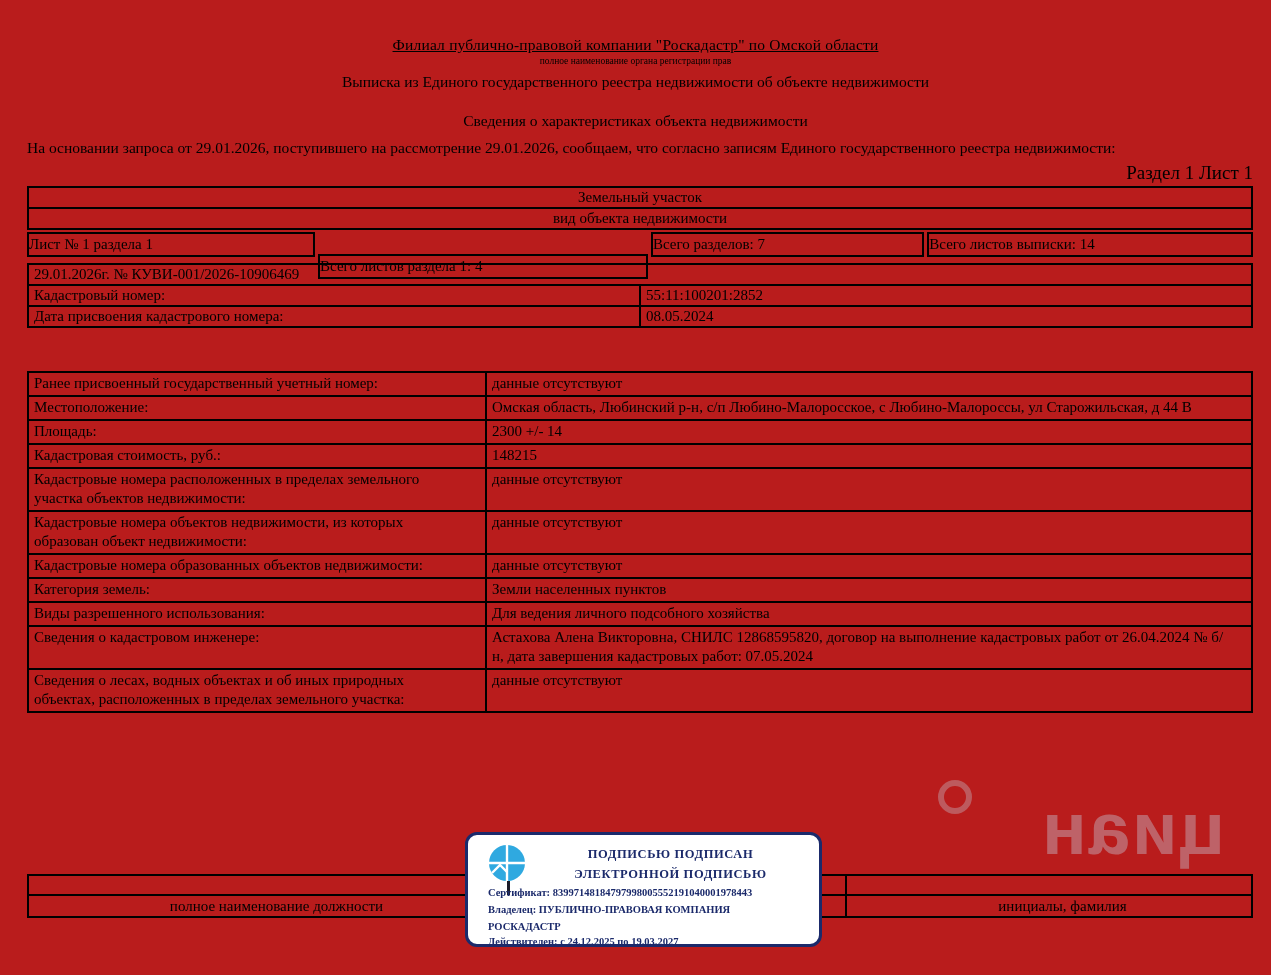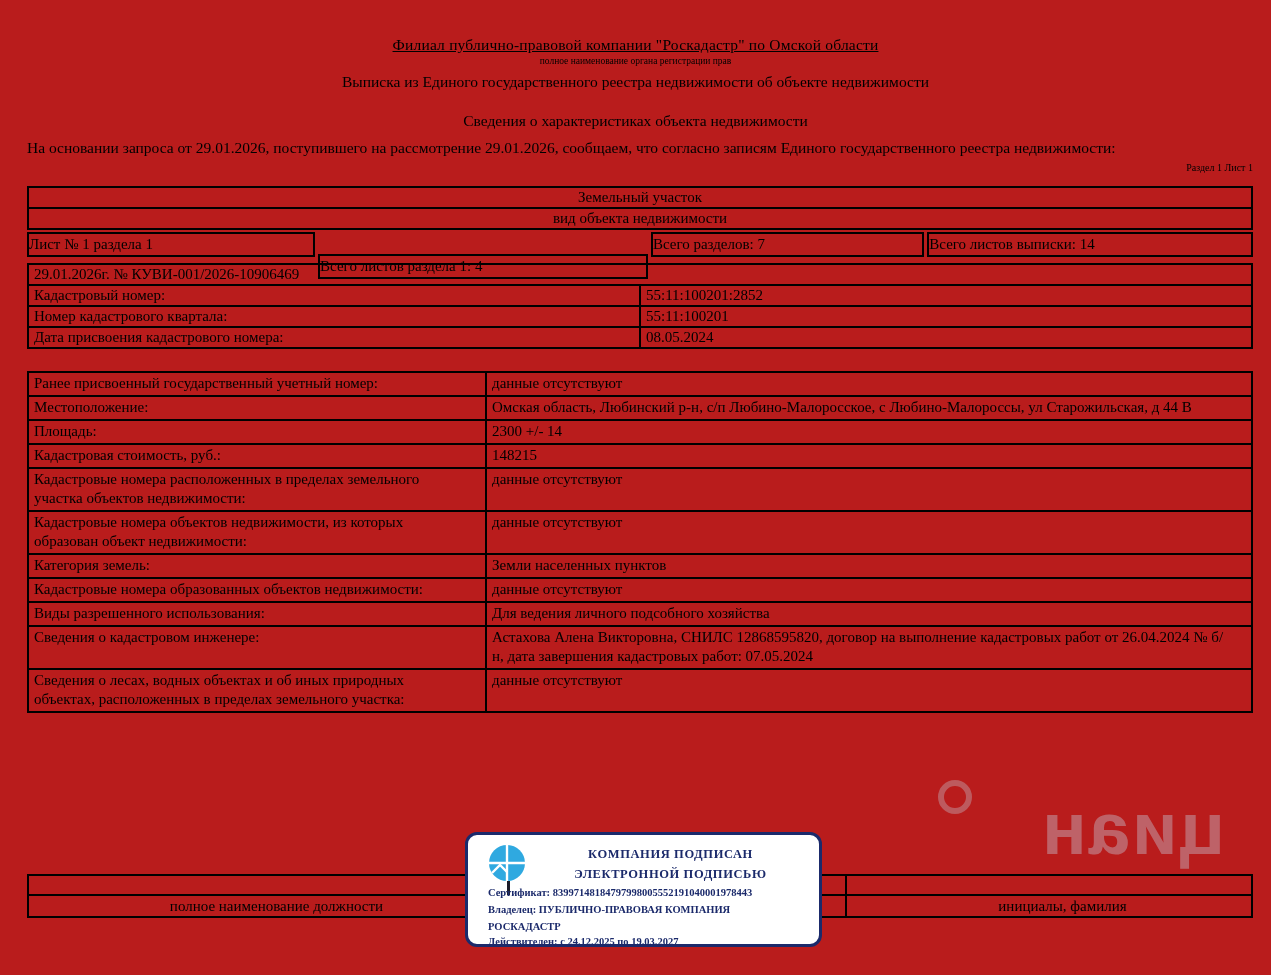--- a/index.html
+++ b/index.html
@@ -7,21 +7,21 @@
   .page {
     position:relative; width:1271px; height:975px; background:#b91c1c;
     font-family:"Liberation Serif", serif; color:#000; overflow:hidden;
   }
   .center { text-align:center; width:100%; position:absolute; left:0; }
   .org-name { top:36px; font-size:15.5px; text-decoration:underline; letter-spacing:.2px; }
   .org-caption { top:56px; font-size:9.5px; }
   .doc-title { top:73px; font-size:15.5px; }
   .section-title { top:112px; font-size:15.5px; }
   .request-line { position:absolute; top:139px; left:27px; width:1226px; font-size:15.5px; }
-  .section-sheet { position:absolute; top:162px; left:27px; width:1226px; text-align:right; font-size:10px; }
+  .section-sheet { position:absolute; top:162px; left:27px; width:1226px; text-align:right; font-size:19px; }
 
   .tbl { position:absolute; left:27px; width:1226px; border-collapse:collapse; table-layout:fixed; z-index:1; }
   .tbl td { border:2px solid #000; font-size:15px; line-height:19px; padding:0 5px; vertical-align:top; }
   .obj-tbl { top:186px; }
   .obj-tbl td { text-align:center; height:20px; }
 
   .sheet-row { position:absolute; top:232px; left:27px; width:1226px; display:flex; gap:3px; z-index:1; }
   .sheet-cell { border:2px solid #000; height:25px; font-size:15px; line-height:21px; }
   .sc1 { width:23.5%; } .sc2 { width:26.9%;margin-top:22px; } .sc3 { width:22.3%; } .sc4 { flex:1; }
 
@@ -99,24 +99,20 @@
   <table class="tbl main-tbl">
     <tbody>
         <tr>
       <td colspan="2">29.01.2026г. № КУВИ-001/2026-10906469</td>
     </tr>
     <tr>
       <td class="col-label">Кадастровый номер:</td>
       <td>55:11:100201:2852</td>
     </tr>
     <tr>
-      <td class="col-label">Номер кадастрового квартала:</td>
-      <td>55:11:100201</td>
-    </tr>
-    <tr>
       <td class="col-label">Дата присвоения кадастрового номера:</td>
       <td>08.05.2024</td>
     </tr>
   </tbody>
     </table>
 
   <table class="tbl det-tbl">
     <tbody>
         <tr>
       <td class="col-label">Ранее присвоенный государственный учетный номер:</td>
@@ -136,26 +132,26 @@
     </tr>
     <tr>
       <td class="col-label">Кадастровые номера расположенных в пределах земельного участка объектов недвижимости:</td>
       <td>данные отсутствуют</td>
     </tr>
     <tr>
       <td class="col-label">Кадастровые номера объектов недвижимости, из которых образован объект недвижимости:</td>
       <td>данные отсутствуют</td>
     </tr>
     <tr>
+      <td class="col-label">Кадастровые номера образованных объектов недвижимости:</td>
+      <td>данные отсутствуют</td>
+    </tr>
+    <tr>
       <td class="col-label">Категория земель:</td>
       <td>Земли населенных пунктов</td>
-    </tr>
-    <tr>
-      <td class="col-label">Кадастровые номера образованных объектов недвижимости:</td>
-      <td>данные отсутствуют</td>
     </tr>
     <tr>
       <td class="col-label">Виды разрешенного использования:</td>
       <td>Для ведения личного подсобного хозяйства</td>
     </tr>
     <tr>
       <td class="col-label">Сведения о кадастровом инженере:</td>
       <td>Астахова Алена Викторовна, СНИЛС 12868595820, договор на выполнение кадастровых работ от 26.04.2024 № б/н, дата завершения кадастровых работ: 07.05.2024</td>
     </tr>
     <tr>
@@ -181,21 +177,21 @@
     </table>
 
   <div class="stamp">
     <svg class="stamp-logo" width="42" height="42" viewBox="0 0 42 42">
       <circle cx="21" cy="20" r="18" fill="#2fa9e0"></circle>
       <line x1="21" y1="2" x2="21" y2="38" stroke="#ffffff" stroke-width="2.4"></line>
       <line x1="3" y1="20" x2="39" y2="20" stroke="#ffffff" stroke-width="2.4"></line>
       <polyline points="6,30 14,22 21,29" fill="none" stroke="#ffffff" stroke-width="2.4"></polyline>
     </svg>
     <div class="stamp-stem"></div>
-    <div class="stamp-line st-t1">КОМПАНИЯ ПОДПИСАН</div>
+    <div class="stamp-line st-t1">ПОДПИСЬЮ ПОДПИСАН</div>
     <div class="stamp-line st-t2">ЭЛЕКТРОННОЙ ПОДПИСЬЮ</div>
     <div class="stamp-line st-cert">Сертификат: 83997148184797998005552191040001978443</div>
     <div class="stamp-line st-own">Владелец: ПУБЛИЧНО-ПРАВОВАЯ КОМПАНИЯ</div>
     <div class="stamp-line st-own2">РОСКАДАСТР</div>
     <div class="stamp-line st-val">Действителен: с 24.12.2025 по 19.03.2027</div>
   </div>
 
 </div>
 
 </body></html>

